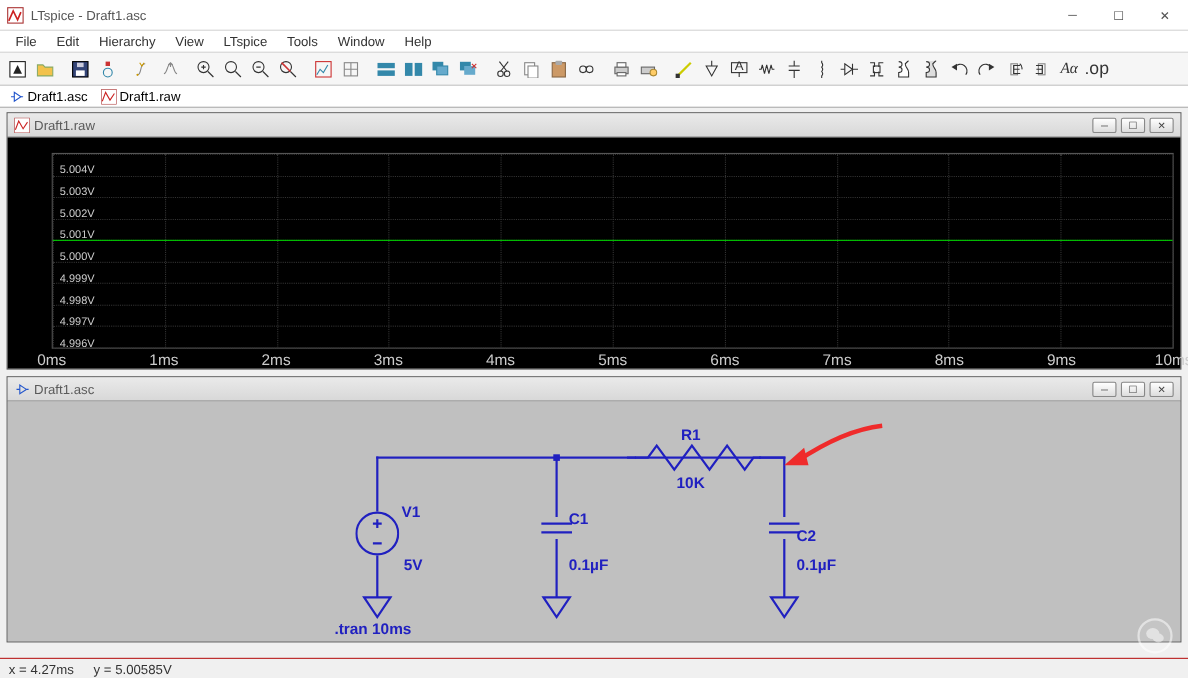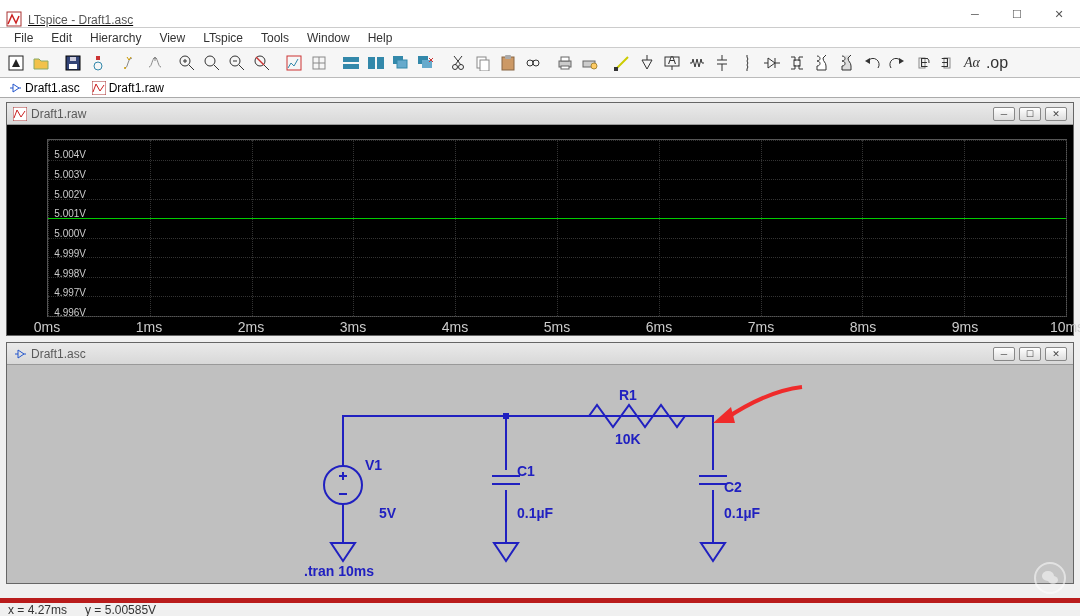--- a/index.html
+++ b/index.html
@@ -1,18 +1,18 @@
 <!DOCTYPE html>
 <html><head>
 <meta charset="utf-8">
 <style>
 * { box-sizing: border-box; margin: 0; padding: 0; font-family: "Segoe UI", Tahoma, sans-serif; font-size: 12px; }
 body { width: 1080px; height: 616px; background: #f0f0f0; overflow: hidden; position: relative; }
 
-.titlebar { height: 28px; background: #fff; display: flex; align-items: flex-end; padding-left: 6px; border-bottom: 1px solid #ccc; text-decoration: underline; }
+.titlebar { height: 28px; background: #fff; display: flex; align-items: center; padding-left: 6px; border-bottom: 1px solid #ccc; }
 .titlebar .appicon { width: 16px; height: 16px; margin-right: 6px; }
 .titlebar .title { color: #555; }
 .winbtns { position: absolute; right: 0; top: 0; height: 28px; display: flex; }
 .winbtns div { width: 42px; height: 28px; display: flex; align-items: center; justify-content: center; color: #555; font-size: 11px; }
 
 .menubar { height: 20px; background: #fff; display: flex; align-items: flex-end; padding-left: 6px; gap: 2px; border-bottom: 1px solid #ccc; }
 .menubar span { padding: 2px 8px; color: #333; }
 
 .toolbar { height: 30px; background: #f6f6f6; border-bottom: 1px solid #bbb; display: flex; align-items: center; padding: 0 4px; gap: 1px; }
 .tbtn { width: 24px; height: 24px; border: 1px solid transparent; display: flex; align-items: center; justify-content: center; color: #333; }
@@ -38,21 +38,21 @@
 .plot-line { position: absolute; left: 0; right: 0; border-top: 1px solid #0c0; }
 .ylab { position: absolute; left: 0; width: 38px; text-align: right; color: #ccc; font-size: 10px; transform: translateY(-5px); }
 .xlab { position: absolute; bottom: 0; height: 16px; color: #ccc; font-size: 14px; transform: translateX(-50%); }
 
 .schem { background: #c0c0c0; position: relative; height: 218px; }
 .wire { position: absolute; background: #2020c0; }
 .node { position: absolute; width: 6px; height: 6px; background: #2020c0; transform: translate(-3px,-3px); }
 .complabel { position: absolute; color: #2020c0; font-weight: bold; font-size: 14px; font-family: Arial; }
 .redarrow { position: absolute; }
 
-.statusbar { position: absolute; left: 0; right: 0; bottom: 0; height: 18px; background: #f0f0f0; border-top: 5px solid #b91c1c; padding-left: 8px; display: flex; align-items: flex-start; color: #333; font-size: 11px; }
+.statusbar { position: absolute; left: 0; right: 0; bottom: 0; height: 18px; background: #f0f0f0; border-top: 1px solid #b91c1c; padding-left: 8px; display: flex; align-items: flex-end; color: #333; font-size: 11px; }
 
 .watermark { position: absolute; right: 14px; bottom: 22px; display: flex; align-items: center; gap: 8px; opacity: 0.55; }
 .watermark .bubble { width: 32px; height: 32px; border-radius: 50%; border: 2px solid #fff; display:flex; align-items:center; justify-content:center; background: rgba(255,255,255,0.15); }
 .watermark .txt { color: #fff; font-size: 20px; font-weight: bold; text-shadow: 0 0 2px #000; letter-spacing: 2px; }
 </style>
 </head>
 <body>
 
 <div class="titlebar">
   <svg class="appicon" viewBox="0 0 16 16">
@@ -436,21 +436,21 @@
     <div class="wire" style="left:705px;top:125px;width:2px;height:53px"></div>
     <div class="node" style="left:499px;top:51px"></div>
 
     <svg style="position:absolute;left:316px;top:95px" width="40" height="50">
           <circle cx="20" cy="25" r="19" fill="none" stroke="#2020c0" stroke-width="2"></circle>
           <line x1="16" y1="16" x2="24" y2="16" stroke="#2020c0" stroke-width="2"></line>
           <line x1="20" y1="12" x2="20" y2="20" stroke="#2020c0" stroke-width="2"></line>
           <line x1="16" y1="34" x2="24" y2="34" stroke="#2020c0" stroke-width="2"></line>
         </svg>
     <div class="complabel" style="left:358px;top:92px">V1</div>
-    <div class="complabel" style="left:372px;top:140px">5V</div>
+    <div class="complabel" style="left:360px;top:140px">5V</div>
 
     <svg style="position:absolute;left:485px;top:102px" width="28" height="26">
           <line x1="0" y1="9" x2="28" y2="9" stroke="#2020c0" stroke-width="2"></line>
           <line x1="0" y1="17" x2="28" y2="17" stroke="#2020c0" stroke-width="2"></line>
         </svg>
     <div class="complabel" style="left:510px;top:98px">C1</div>
     <div class="complabel" style="left:510px;top:140px">0.1µF</div>
 
     <svg style="position:absolute;left:570px;top:38px" width="115" height="26">
           <path d="M0 13 h12 l8-11 l16 22 l16-22 l16 22 l16-22 l16 22 l8-11 h7" fill="none" stroke="#2020c0" stroke-width="2"></path>

